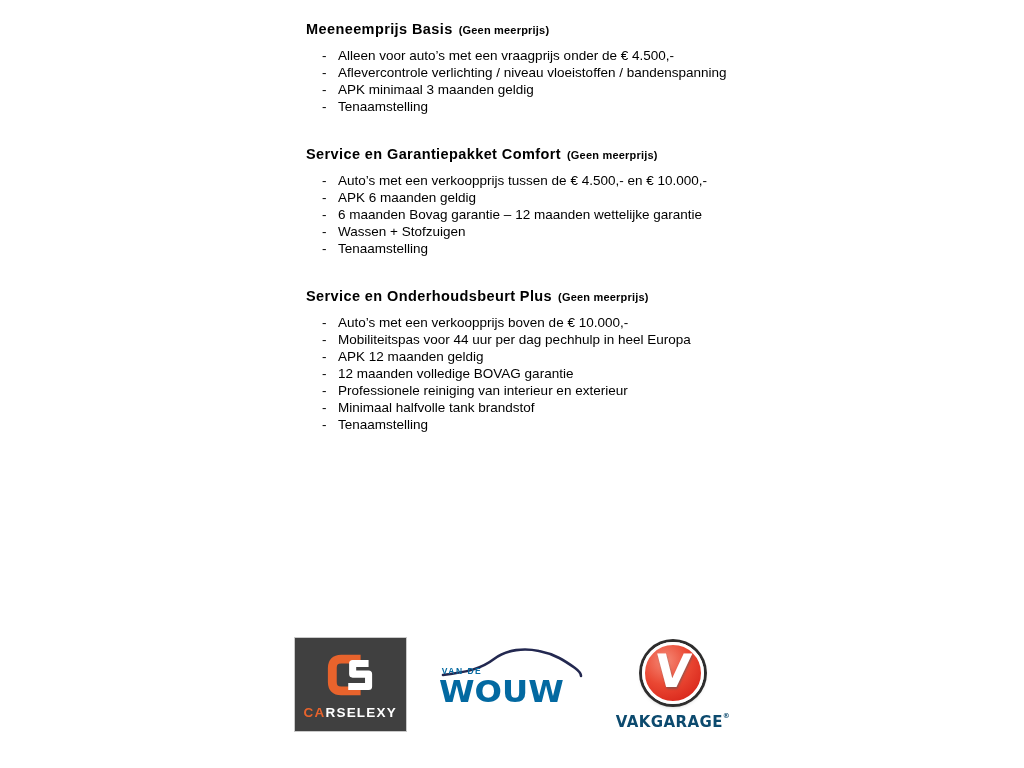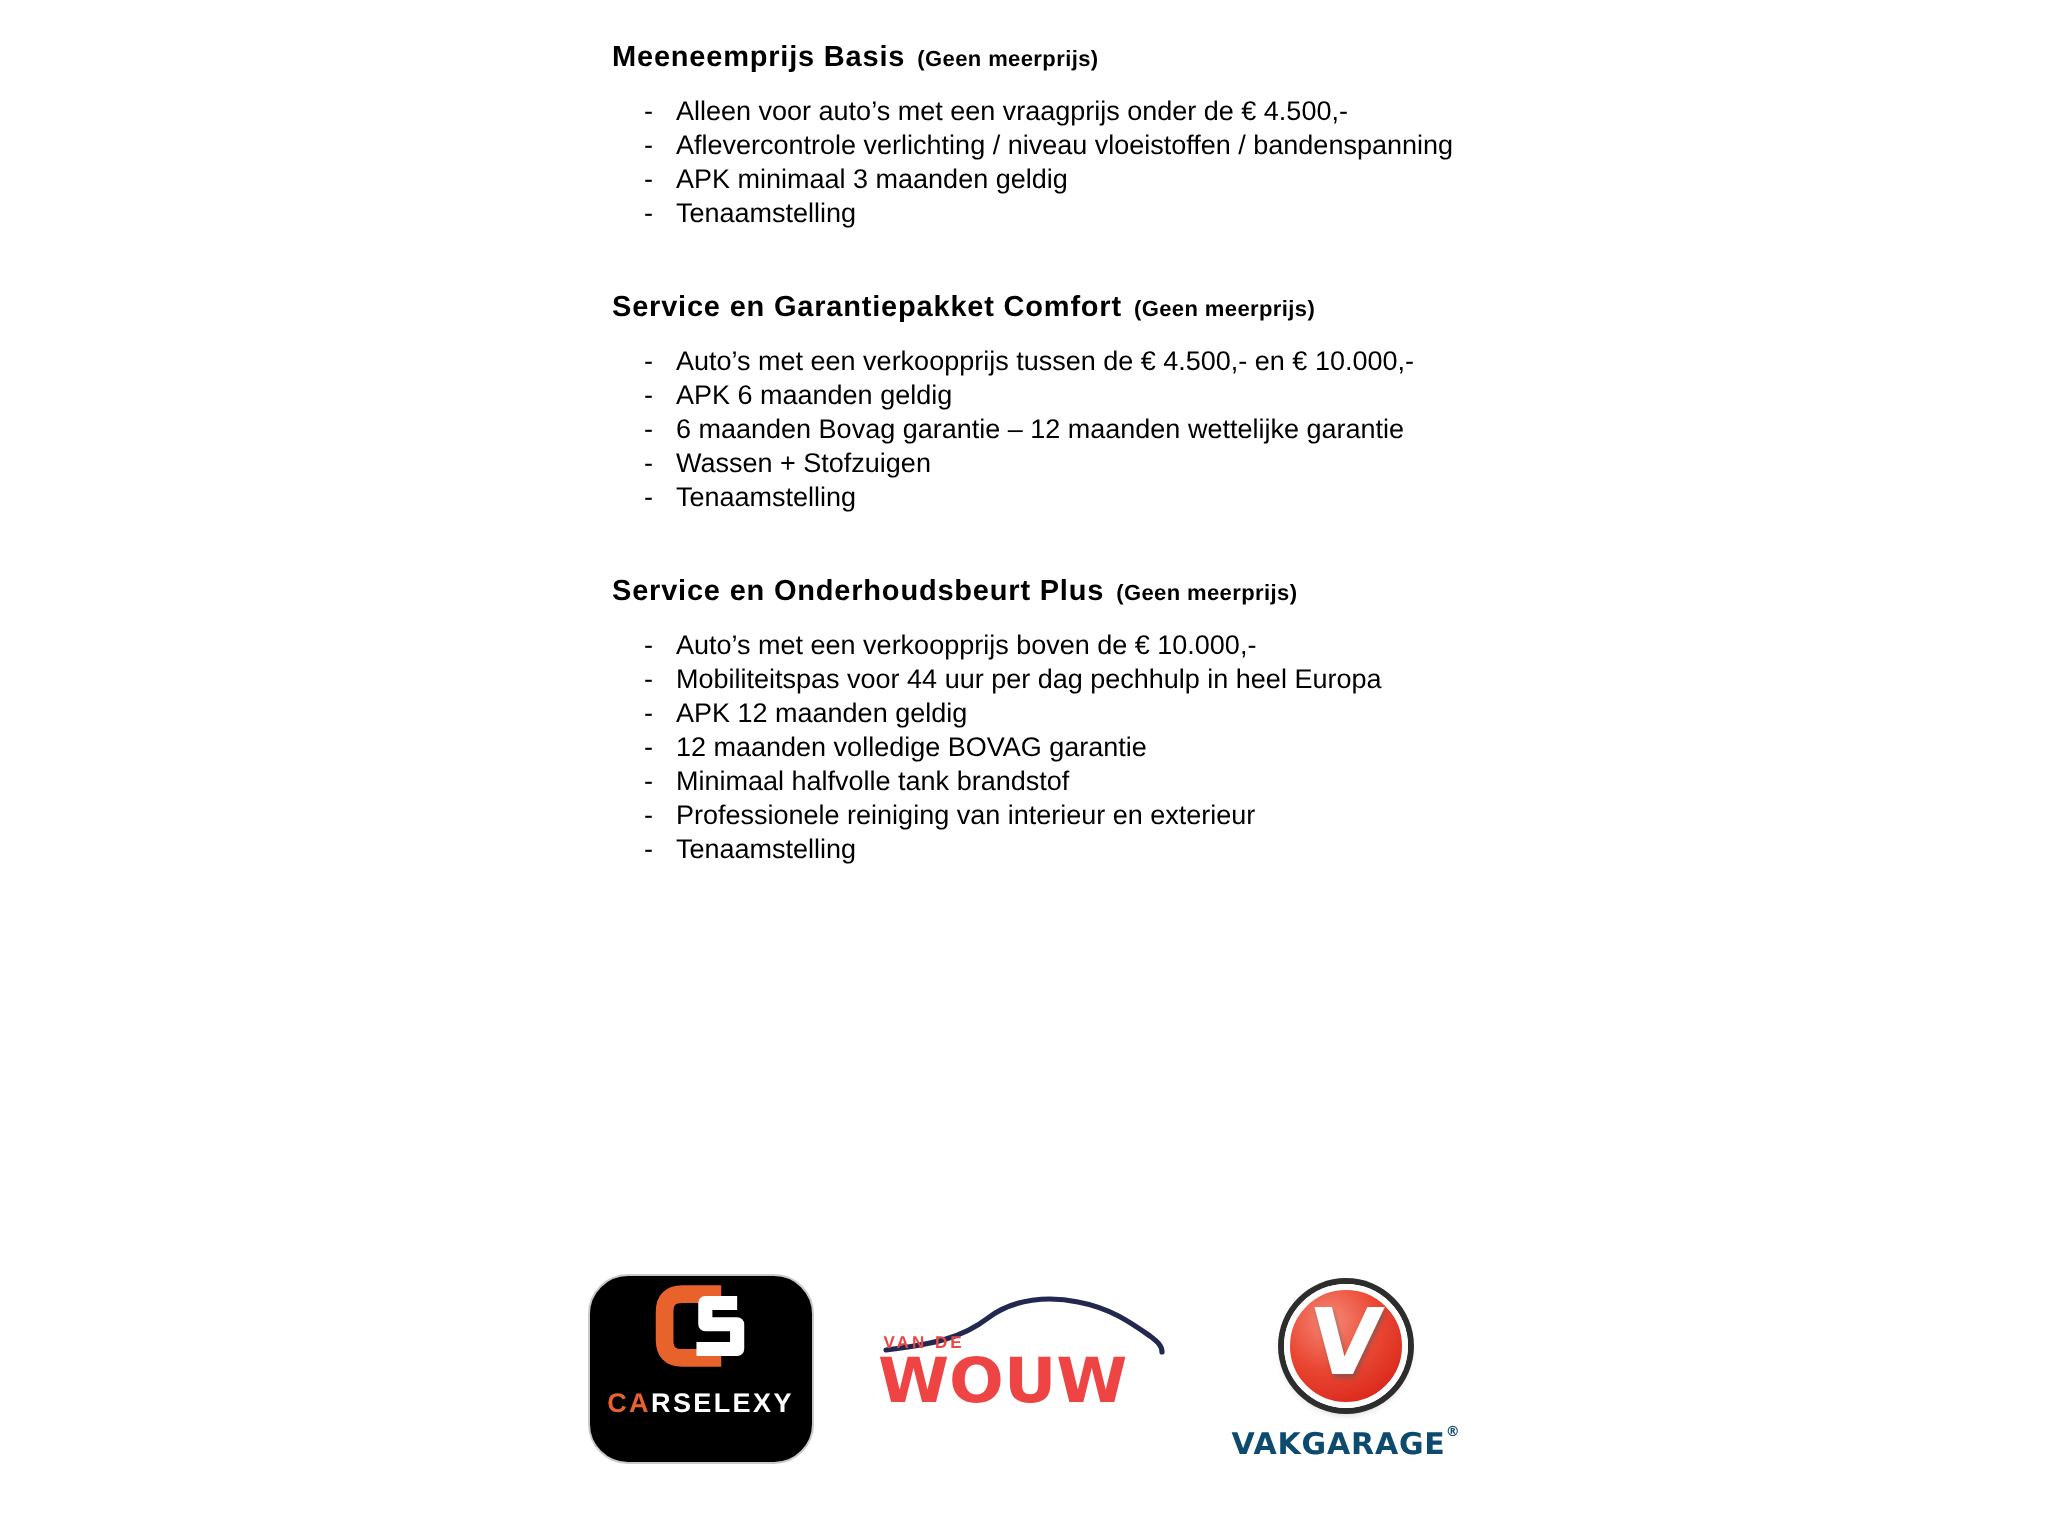--- a/index.html
+++ b/index.html
@@ -55,38 +55,38 @@
     width: 1024px;
     display: flex;
     justify-content: center;
     align-items: center;
     gap: 32px;
   }
 
   
   .cs-box {
     width: 113px; height: 95px;
-    background: #000000;
-    border-radius: 20px;
+    background: #404040;
+    border-radius: 0;
     border: 1px solid #c9c9c9;
     display: flex; flex-direction: column;
-    align-items: center; justify-content: flex-start;
+    align-items: center; justify-content: center;
     padding-top: 2px;
   }
   .cs-text {
     margin-top: 3px;
     font-size: 13.5px;
     font-weight: 800;
     letter-spacing: 1.2px;
     color: #fff;
   }
   .cs-text .or { color: #e8632c; }
 
   
-  .wouw { width: 145px; position: relative; color: #ef4444; height: 80px; }
+  .wouw { width: 145px; position: relative; color: #0369a1; height: 80px; }
   .wouw .car-svg { position: absolute; top: 0; left: 0; }
   .wouw .vande {
     position: absolute; top: 21px; left: 3px;
     font-size: 8.5px; font-weight: 800; letter-spacing: 1.5px;
   }
   .wouw .wouw-word {
     position: absolute; top: 28px; left: 0;
     font-family: "DejaVu Sans", sans-serif;
     font-size: 31px; font-weight: 900; letter-spacing: 0px;
     transform: scaleX(1.04);
@@ -153,22 +153,22 @@
 
     <section class="pkg">
       <div class="pkg-heading">
         <span>Service en Onderhoudsbeurt Plus</span><span class="suffix">(Geen meerprijs)</span>
       </div>
       <ul>
         <li><span class="dash">-</span><span>Auto’s met een verkoopprijs boven de € 10.000,-</span></li>
         <li><span class="dash">-</span><span>Mobiliteitspas voor 44 uur per dag pechhulp in heel Europa</span></li>
         <li><span class="dash">-</span><span>APK 12 maanden geldig</span></li>
         <li><span class="dash">-</span><span>12 maanden volledige BOVAG garantie</span></li>
+        <li><span class="dash">-</span><span>Professionele reiniging van interieur en exterieur</span></li>
         <li><span class="dash">-</span><span>Minimaal halfvolle tank brandstof</span></li>
-        <li><span class="dash">-</span><span>Professionele reiniging van interieur en exterieur</span></li>
         <li><span class="dash">-</span><span>Tenaamstelling</span></li>
       </ul>
     </section>
 
   </div>
 
   <div class="logos">
 
     <div class="cs-box">
       <span>

